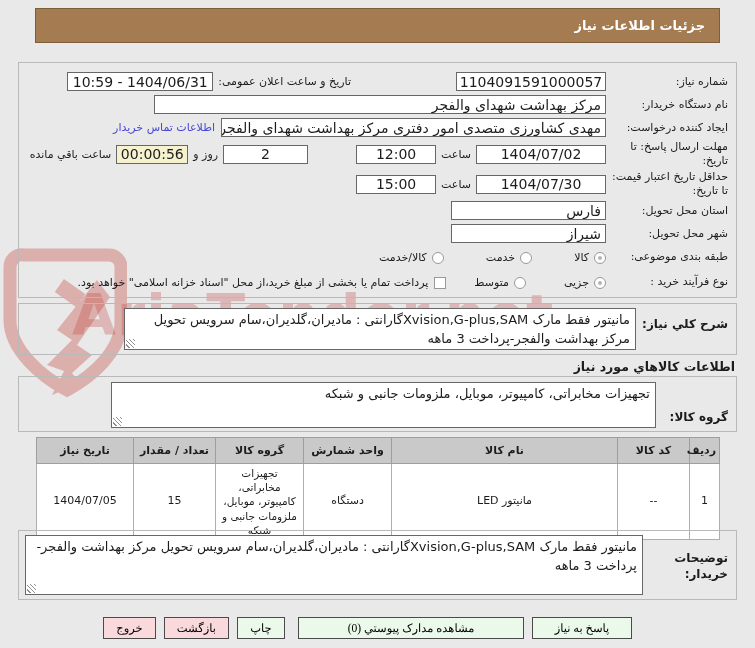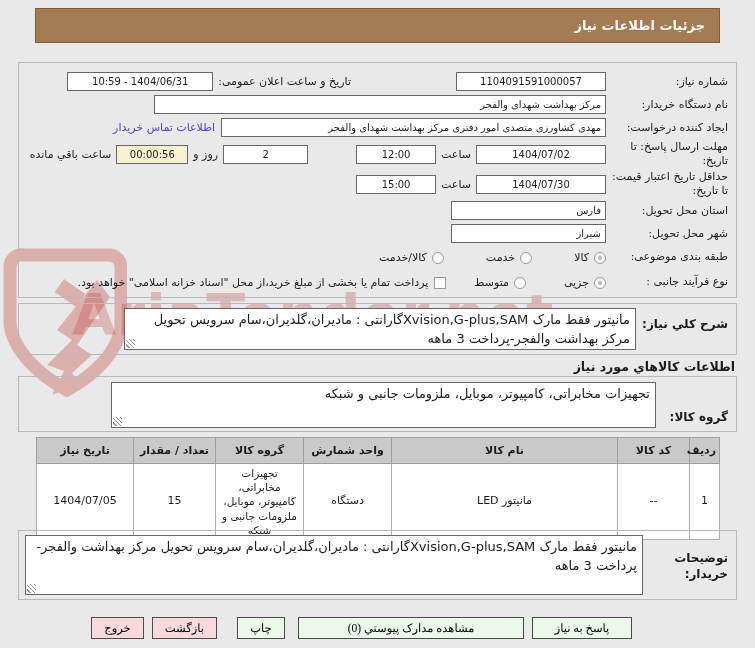--- a/index.html
+++ b/index.html
@@ -39,21 +39,21 @@
   #form-panel { top:62px; height:236px; padding:7px 8px 5px; }
   #desc-box   { top:303px; height:52px; padding:4px 8px; display:flex; align-items:flex-start; }
   #group-box  { top:376px; height:56px; padding:5px 8px; display:flex; align-items:flex-start; }
   #notes-box  { top:530px; height:70px; padding:4px 8px; display:flex; align-items:flex-start; }
   
   .frow { display:flex; align-items:center; font-size:11px; }
   .flabel { width:122px; flex:none; text-align:right; line-height:1.25; }
   .fcontent { display:flex; align-items:center; flex:1; min-width:0; }
   .tb {
     background:#ffffff; border:1px solid #676767;
-    height:19px; font-size:10px;
+    height:19px; font-size:14px;
     display:flex; align-items:center; padding:0 4px;
     flex:none; overflow:hidden; white-space:nowrap;
   }
   .tb.center { justify-content:center; }
   .tb.yellow { background:#f6f2d0; }
   .lnk { color:#4646d8; font-size:11px; cursor:pointer; margin-right:6px; white-space:nowrap;margin-left:11px; }
   .sep { flex:none; }
   .slabel { flex:none; margin:0 5px; white-space:nowrap; }
   
   .opt { display:flex; align-items:flex-end; flex:none; }
@@ -203,21 +203,21 @@
       </span>
       <div class="sep" style="width:42px;"></div>
       <span class="opt">
         <span class="rd"></span>
         <span>کالا/خدمت</span>
       </span>
     </div>
   </div>
 
   <div class="frow" style="height:26px;">
-    <div class="flabel">نوع فرآیند جانبی :</div>
+    <div class="flabel">نوع فرآیند خرید :</div>
     <div class="fcontent">
       <span class="opt">
         <span class="rd sel"></span>
         <span>جزیی</span>
       </span>
       <div class="sep" style="width:38px;"></div>
       <span class="opt">
         <span class="rd"></span>
         <span>متوسط</span>
       </span>
@@ -287,16 +287,16 @@
   <div class="blabel" style="width:85px; margin-top:16px; white-space:normal;">توضیحات خریدار:</div>
   <div class="ta" style="width:618px; height:60px;">
     <span>مانیتور فقط مارک Xvision,G-plus,SAMگارانتی : مادیران،گلدیران،سام سرویس تحویل مرکز بهداشت والفجر-پرداخت 3 ماهه</span>
     <span class="resize-h"></span>
   </div>
 </div>
 
 <div id="footer-buttons">
   <button class="btn green" style="min-width:100px;">پاسخ به نیاز</button>
   <button class="btn green" style="min-width:226px;">مشاهده مدارک پیوستي (0)</button>
-  <button class="btn green gap" style="min-width:48px;margin-left:12px;">چاپ</button>
+  <button class="btn green gap" style="min-width:48px;">چاپ</button>
   <button class="btn pink" style="min-width:52px;">بازگشت</button>
   <button class="btn pink" style="min-width:48px;">خروج</button>
 </div>
 
 </body></html>

